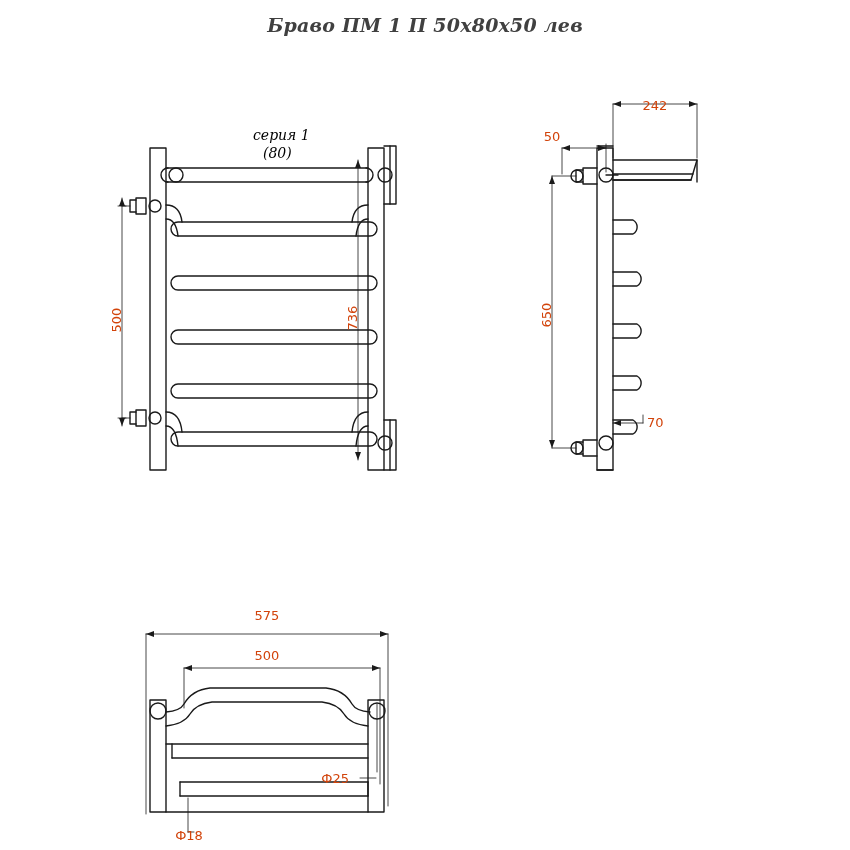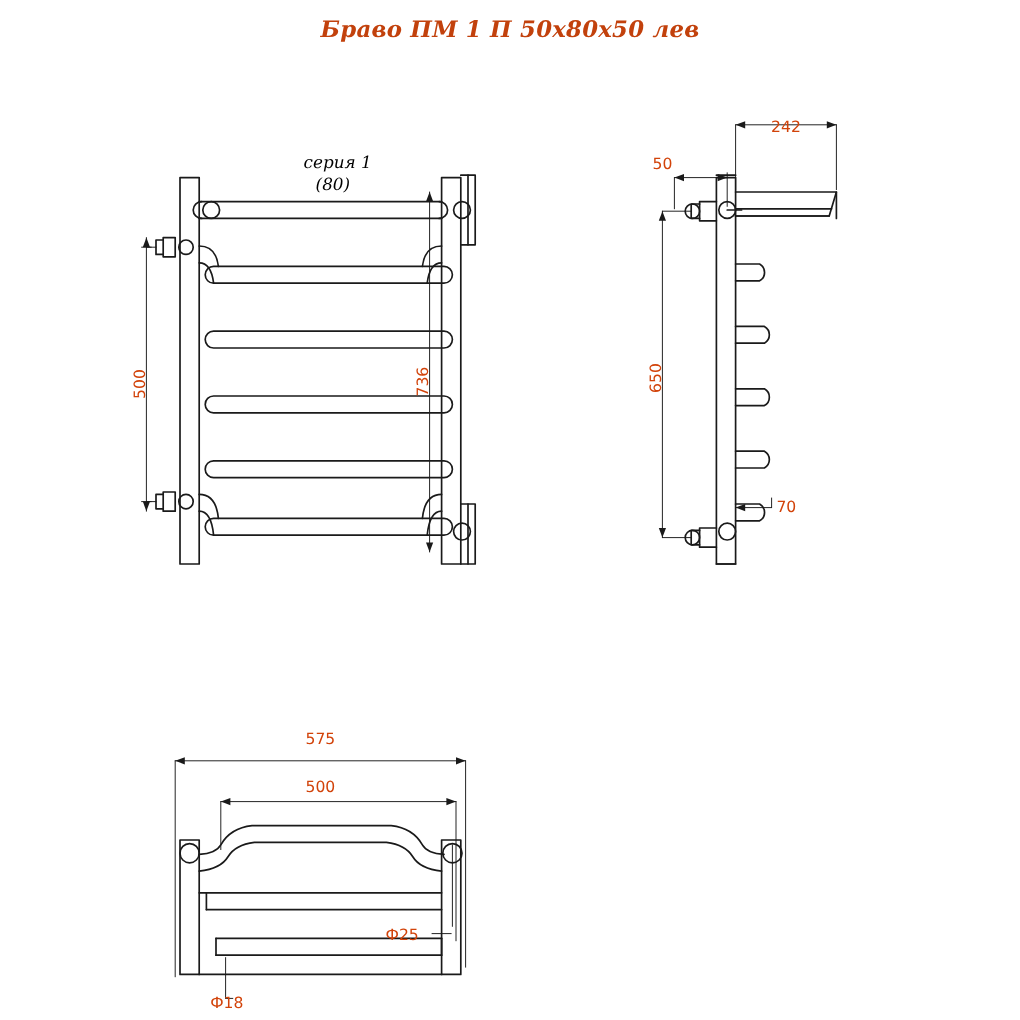--- a/index.html
+++ b/index.html
@@ -23,21 +23,21 @@
   .title {
     position: absolute;
     top: 14px;
     left: 0;
     width: 850px;
     text-align: center;
     font-family: "DejaVu Serif", serif;
     font-style: italic;
     font-weight: bold;
     font-size: 19px;
-    color: #c2410c;
+    color: #404040;
     letter-spacing: 0.2px;
   }
   svg { position: absolute; top: 0; left: 0; }
   .dimtext {
     fill: #d2430a;
     font-family: "DejaVu Sans", sans-serif;
     font-size: 13px;
   }
   .labeltext {
     fill: #000;

